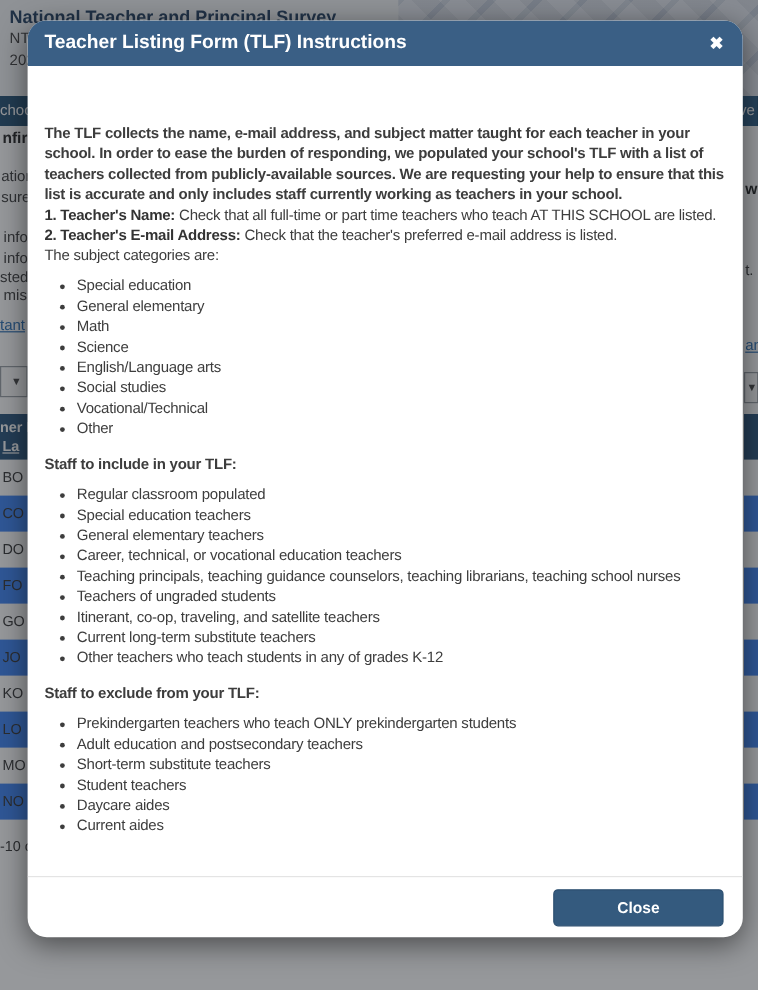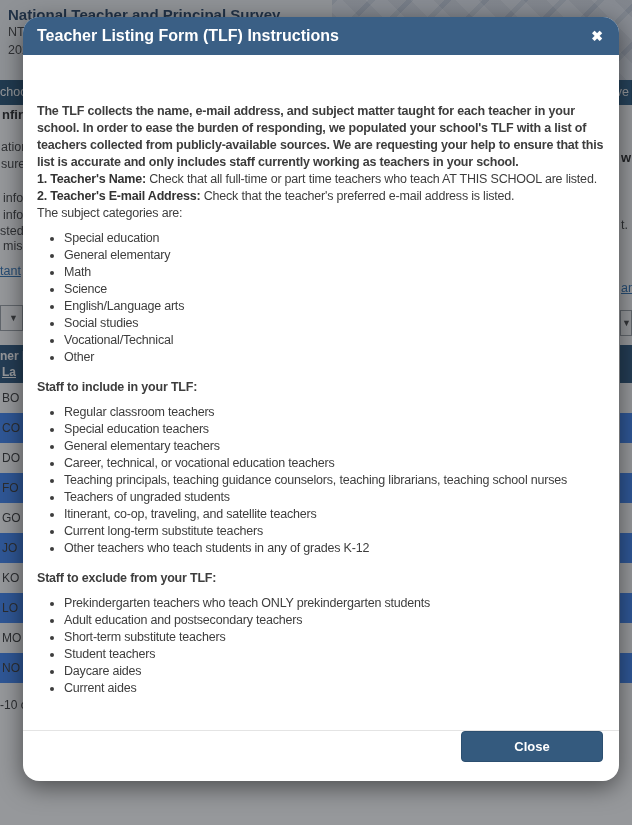--- a/index.html
+++ b/index.html
@@ -65,21 +65,21 @@
   }
   .intro { font-weight:bold; }
   .numbered-line { display:block; }
   .numbered-line b { color:#333; }
   .modal-body ul { margin:8px 0 13px 0; padding-left:27px; list-style:disc; }
   .modal-body li { margin:0; padding:0; }
   .sec-heading { font-weight:bold; margin:5px 0 0 0; }
 
   .modal-footer {
     flex:0 0 51px; border-top:1px solid #e4e4e4;
-    display:flex; align-items:flex-start; justify-content:flex-end; padding:0 16px;
+    display:flex; align-items:center; justify-content:flex-end; padding:0 16px;
   }
   .close-btn {
     background:#345a7e; color:#fff; font-family:inherit; font-size:13px; font-weight:bold;
     border:1px solid #2c4f70; border-radius:4px; width:142px; height:31px; cursor:pointer;
   }
 </style>
 </head>
 <body>
 
 <div class="bg-page">
@@ -171,21 +171,21 @@
       <li>Math</li>
       <li>Science</li>
       <li>English/Language arts</li>
       <li>Social studies</li>
       <li>Vocational/Technical</li>
       <li>Other</li>
     </ul>
 
     <p class="sec-heading">Staff to include in your TLF:</p>
     <ul>
-      <li>Regular classroom teachers</li>
+      <li>Regular classroom populated</li>
       <li>Special education teachers</li>
       <li>General elementary teachers</li>
       <li>Career, technical, or vocational education teachers</li>
       <li>Teaching principals, teaching guidance counselors, teaching librarians, teaching school nurses</li>
       <li>Teachers of ungraded students</li>
       <li>Itinerant, co-op, traveling, and satellite teachers</li>
       <li>Current long-term substitute teachers</li>
       <li>Other teachers who teach students in any of grades K-12</li>
     </ul>
 

